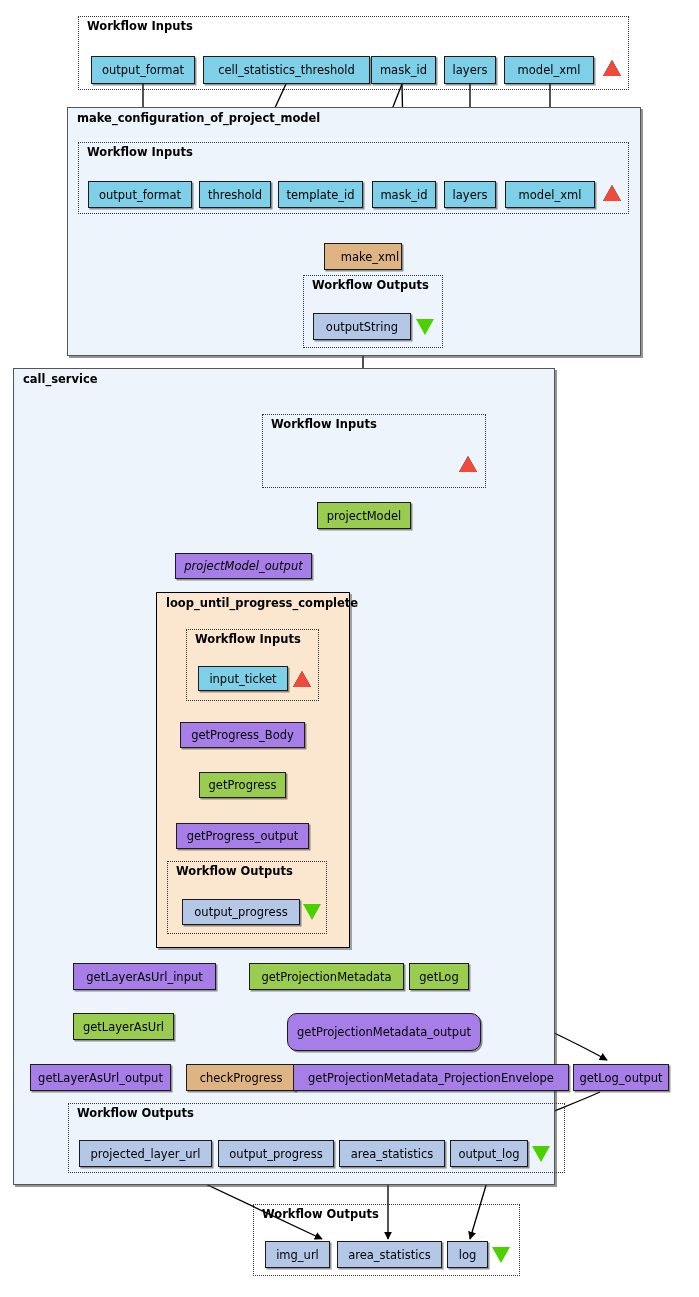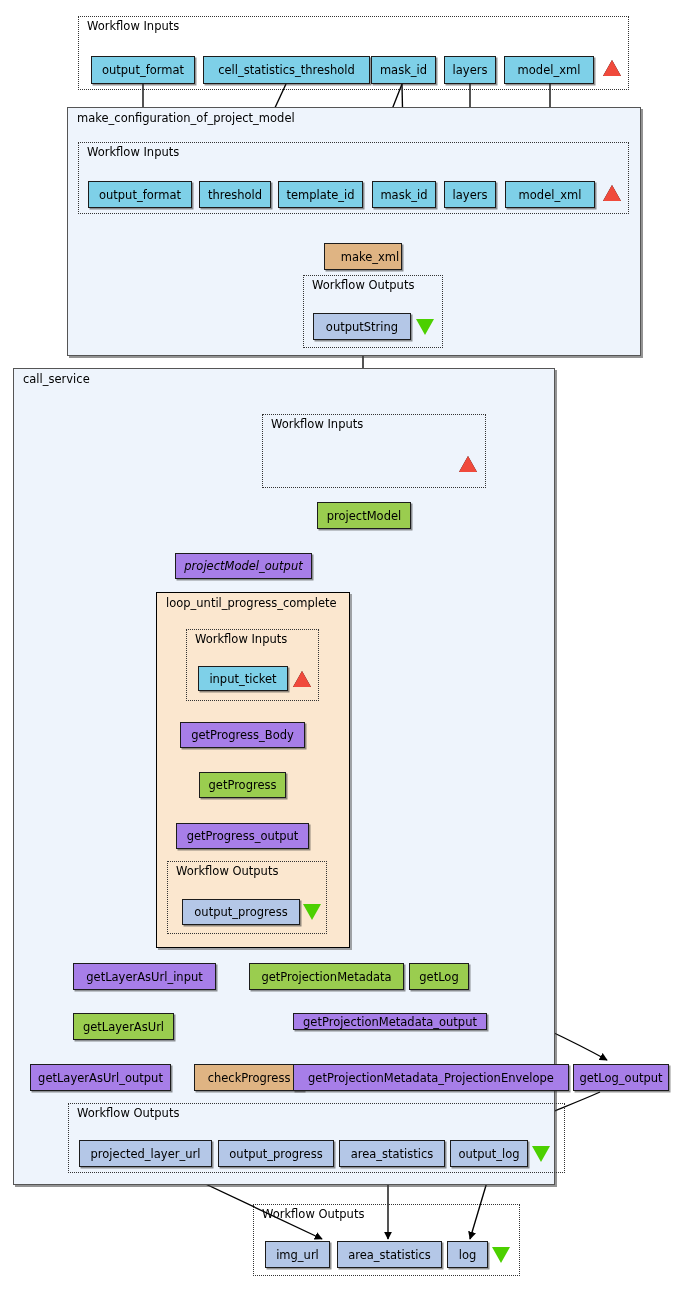--- a/index.html
+++ b/index.html
@@ -2,21 +2,21 @@
 <html><head>
 <meta charset="utf-8">
 <style>
   html,body{margin:0;padding:0;background:#ffffff;}
   body{width:699px;height:1297px;position:relative;overflow:hidden;
        font-family:"DejaVu Sans","Liberation Sans",sans-serif;}
   #stage{position:absolute;left:0;top:0;width:699px;height:1297px;}
   svg#edges{position:absolute;left:0;top:0;width:699px;height:1297px;pointer-events:none;}
 
   
-  .frame{position:absolute;box-sizing:border-box;}
+  .frame{position:absolute;box-sizing:border-box;font-weight:bold;}
   .frame.solid{border:1px solid #555;background:#eef4fc;box-shadow:2px 2px 0 rgba(60,60,60,.55);}
   .frame.dotted{border:1px dotted #333;background:transparent;}
   .frame.loopbox{border:1px solid #000000;background:#fbe7cf;box-shadow:2px 2px 0 rgba(60,60,60,.45);}
   .frame-label{position:absolute;left:9px;top:3px;font-size:11.5px;color:#000;white-space:nowrap;}
   .frame.dotted .frame-label{left:8px;top:2px;}
 
   
   .node{position:absolute;box-sizing:border-box;border:1px solid #1c1c1c;
         display:flex;align-items:center;justify-content:center;
         font-size:11.5px;color:#000;white-space:nowrap;
@@ -229,28 +229,28 @@
   <div class="node n-green" style="left:249px;top:963px;width:155px;height:27px;">
     <span>getProjectionMetadata</span>
   </div>
   <div class="node n-green" style="left:409px;top:963px;width:60px;height:27px;">
     <span>getLog</span>
   </div>
 
   <div class="node n-green" style="left:73px;top:1013px;width:101px;height:27px;">
     <span>getLayerAsUrl</span>
   </div>
-  <div class="node n-proc" style="left:293px;top:1013px;width:194px;height:17px;">
+  <div class="node n-proc" style="left:287px;top:1013px;width:194px;height:38px;border-radius:10px;">
     <span>getProjectionMetadata_output</span>
   </div>
 
   <div class="node n-proc" style="left:30px;top:1064px;width:141px;height:27px;">
     <span>getLayerAsUrl_output</span>
   </div>
-  <div class="node n-tan" style="left:194px;top:1064px;width:110px;height:27px;">
+  <div class="node n-tan" style="left:186px;top:1064px;width:110px;height:27px;">
     <span>checkProgress</span>
   </div>
   <div class="node n-proc" style="left:293px;top:1064px;width:276px;height:27px;">
     <span>getProjectionMetadata_ProjectionEnvelope</span>
   </div>
   <div class="node n-proc" style="left:573px;top:1064px;width:96px;height:27px;">
     <span>getLog_output</span>
   </div>
 
   <div class="frame dotted" style="left:68px;top:1103px;width:497px;height:70px;">

